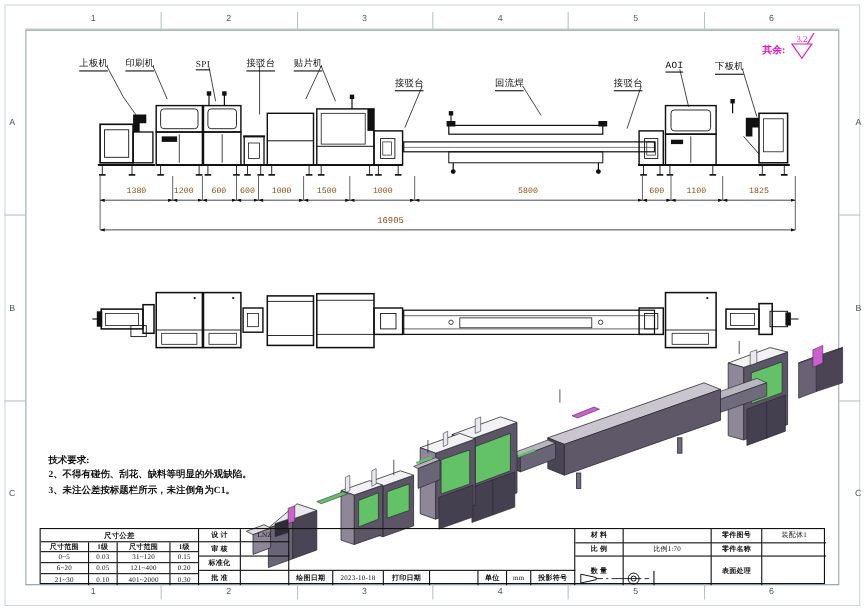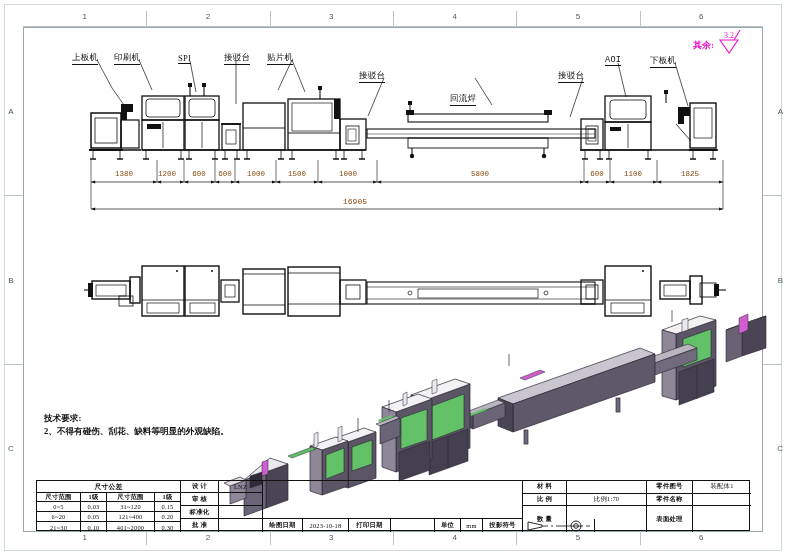--- a/index.html
+++ b/index.html
@@ -590,21 +590,21 @@
     </g>
   </svg>
 
   <div id="callout-layer">
       <div class="callout" style="left: 72px; top: 52px;">上板机</div>
       <div class="callout" style="left: 114px; top: 52px;">印刷机</div>
       <div class="callout" style="left: 178px; top: 53px;">SPI</div>
       <div class="callout" style="left: 224px; top: 52px;">接驳台</div>
       <div class="callout" style="left: 267px; top: 52px;">贴片机</div>
       <div class="callout" style="left: 359px; top: 70px;">接驳台</div>
-      <div class="callout" style="left: 450px; top: 70px; margin-top: 23px;">回流焊</div>
+      <div class="callout" style="left: 450px; top: 70px;">回流焊</div>
       <div class="callout" style="left: 558px; top: 70px;">接驳台</div>
       <div class="callout" style="left: 605px; top: 55px; font-family: Liberation Mono, monospace;">AOI</div>
       <div class="callout" style="left: 650px; top: 55px;">下板机</div>
     </div>
 
   <div id="dim-layer">
       <div class="dim-txt" style="left: 124px; top: 170px;">1380</div>
       <div class="dim-txt" style="left: 167px; top: 170px;">1200</div>
       <div class="dim-txt" style="left: 199px; top: 170px;">600</div>
       <div class="dim-txt" style="left: 225px; top: 170px;">600</div>
@@ -614,20 +614,21 @@
       <div class="dim-txt" style="left: 480px; top: 170px;">5800</div>
       <div class="dim-txt" style="left: 597px; top: 170px;">600</div>
       <div class="dim-txt" style="left: 633px; top: 170px;">1100</div>
       <div class="dim-txt" style="left: 690px; top: 170px;">1825</div>
       <div class="dim-txt total" style="left: 355px; top: 197px; text-align: right;">16905</div>
     </div>
 
   <div class="tech-block">
     <div>技术要求:</div>
     <div>2、不得有碰伤、刮花、缺料等明显的外观缺陷。</div>
+    <div>3、未注公差按标题栏所示，未注倒角为C1。</div>
   </div>
 
   <div class="tb" style="left:36px; top:480px; width:714px; height:51px;">
 
     <div class="tb-cell tol-title" style="left:0;top:0;width:144px;height:12px;">尺寸公差</div>
 
     <div class="tb-cell lbl" style="left:0;top:12px;width:44px;height:9px;">尺寸范围</div>
     <div class="tb-cell lbl" style="left:44px;top:12px;width:26px;height:9px;">1级</div>
     <div class="tb-cell lbl" style="left:70px;top:12px;width:48px;height:9px;">尺寸范围</div>
     <div class="tb-cell lbl" style="left:118px;top:12px;width:26px;height:9px;">1级</div>

